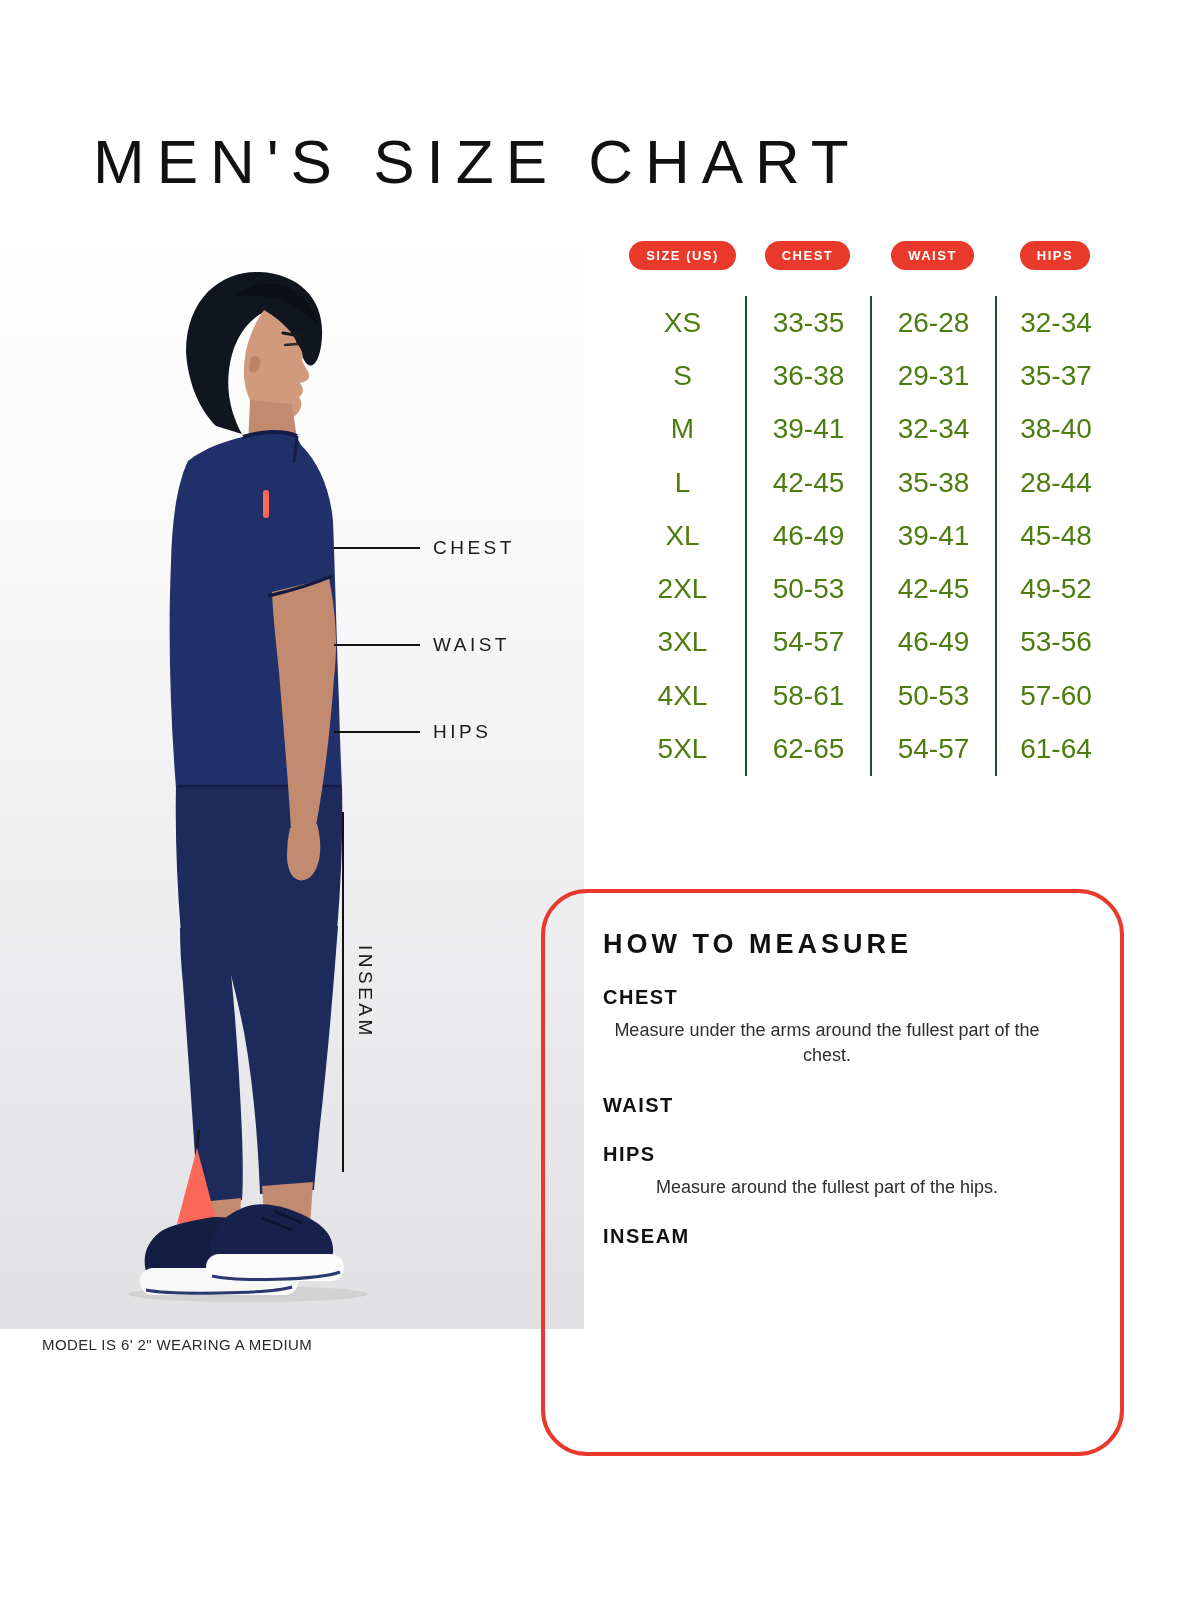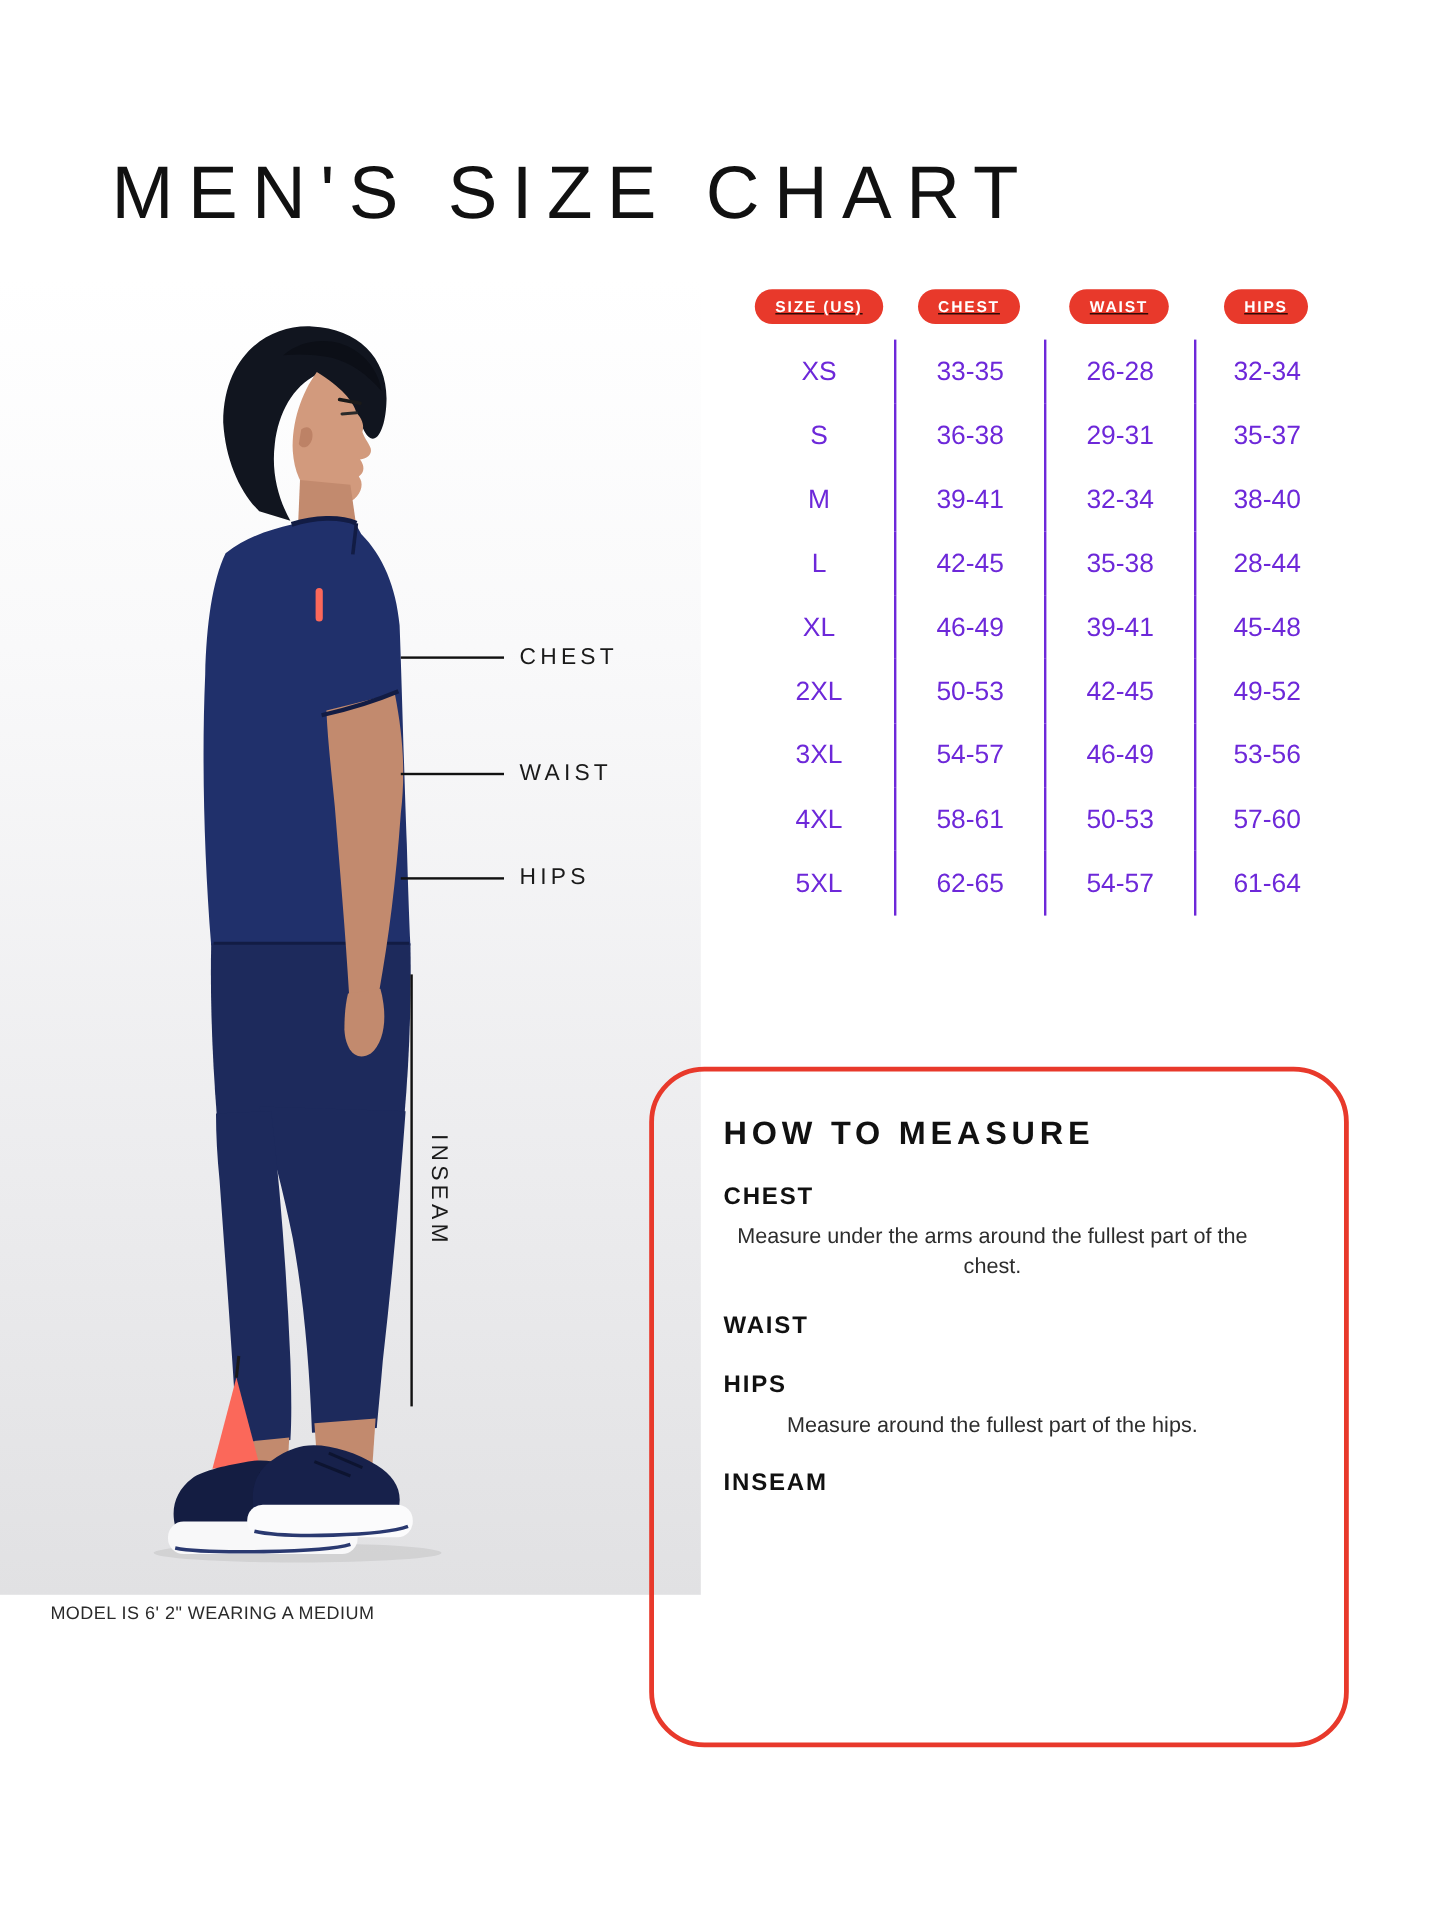--- a/index.html
+++ b/index.html
@@ -23,28 +23,28 @@
 
   .inseam-line{position:absolute;left:342px;top:580px;width:2px;height:360px;background:#111;}
   .inseam-text{position:absolute;left:352px;top:580px;height:360px;width:26px;
                display:flex;align-items:center;justify-content:center;
                writing-mode:vertical-rl;font-size:19px;letter-spacing:3.5px;color:#1a1a1a;}
 
   .caption{position:absolute;left:42px;top:1336px;font-size:15px;letter-spacing:.4px;color:#2a2a2a;}
 
   
   .size-table{position:absolute;left:620px;top:241px;width:495px;}
-  .header-row{display:grid;grid-template-columns:125px 125px 125px 120px;margin-bottom:13px;text-decoration:underline;}
+  .header-row{display:grid;grid-template-columns:125px 125px 125px 120px;margin-bottom:26px;}
   .pill-cell{display:flex;justify-content:center;align-items:center;}
   .pill{background:var(--accent-red,#E8392B);color:#fff;font-size:13px;font-weight:700;
         letter-spacing:1.5px;padding:8px 17px;border-radius:15px;line-height:1;white-space:nowrap;}
   .rows{display:grid;grid-auto-rows:53.3px;}
   .size-row{display:grid;grid-template-columns:125px 125px 125px 120px;}
-  .size-cell{display:flex;align-items:center;justify-content:center;font-size:22px;color:#6d28d9;text-align:center;}
-  .size-cell + .size-cell{border-left:2px solid #6d28d9;}
+  .size-cell{display:flex;align-items:center;justify-content:center;font-size:28px;color:#4d7c0f;text-align:center;}
+  .size-cell + .size-cell{border-left:2px solid #14532d;}
 
   
   .htm-box{position:absolute;left:541px;top:889px;width:583px;height:567px;
            border:4px solid var(--accent-red,#E8392B);border-radius:46px;box-sizing:border-box;
            padding:36px 40px 0 58px;background:transparent;}
   .htm-title{font-size:27px;font-weight:700;letter-spacing:4px;color:#111;margin:0 0 4px 0;}
   .htm-section h3{font-size:20px;font-weight:700;letter-spacing:1.5px;color:#111;margin:26px 0 9px 0;}
   .htm-section p{font-size:18px;line-height:1.38;color:#2d2d2d;margin:0;max-width:448px;text-align:center;}
 </style>
 </head>

